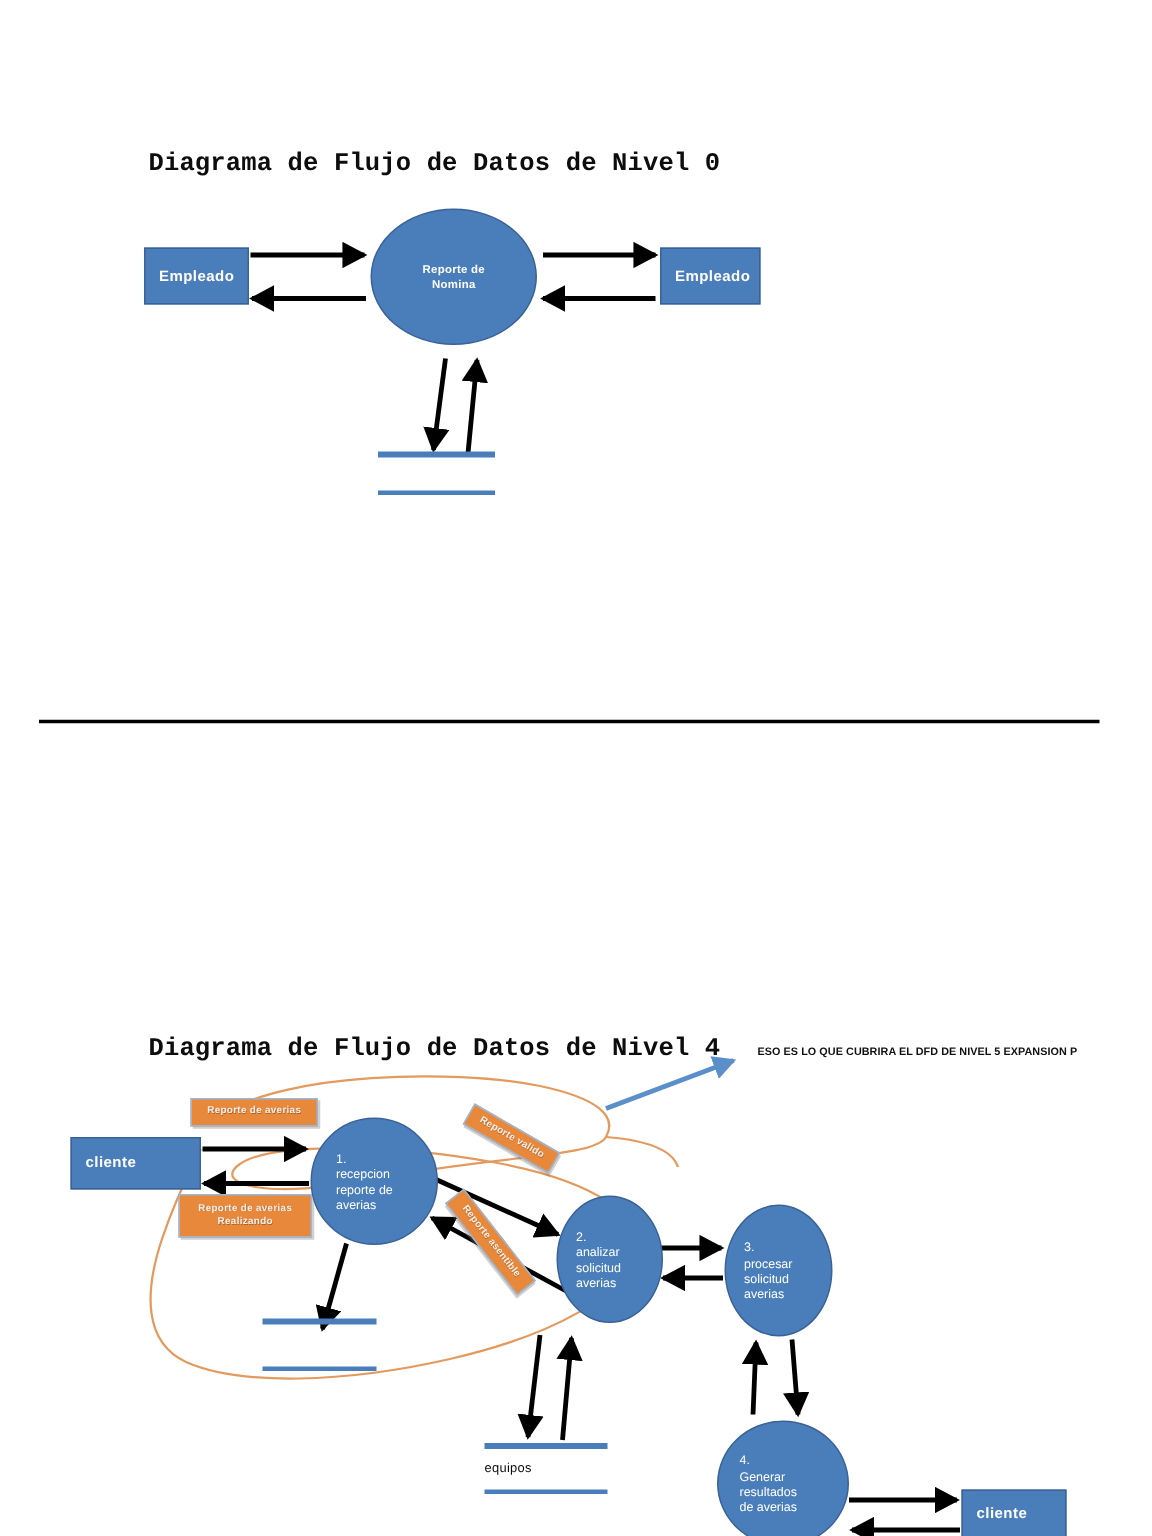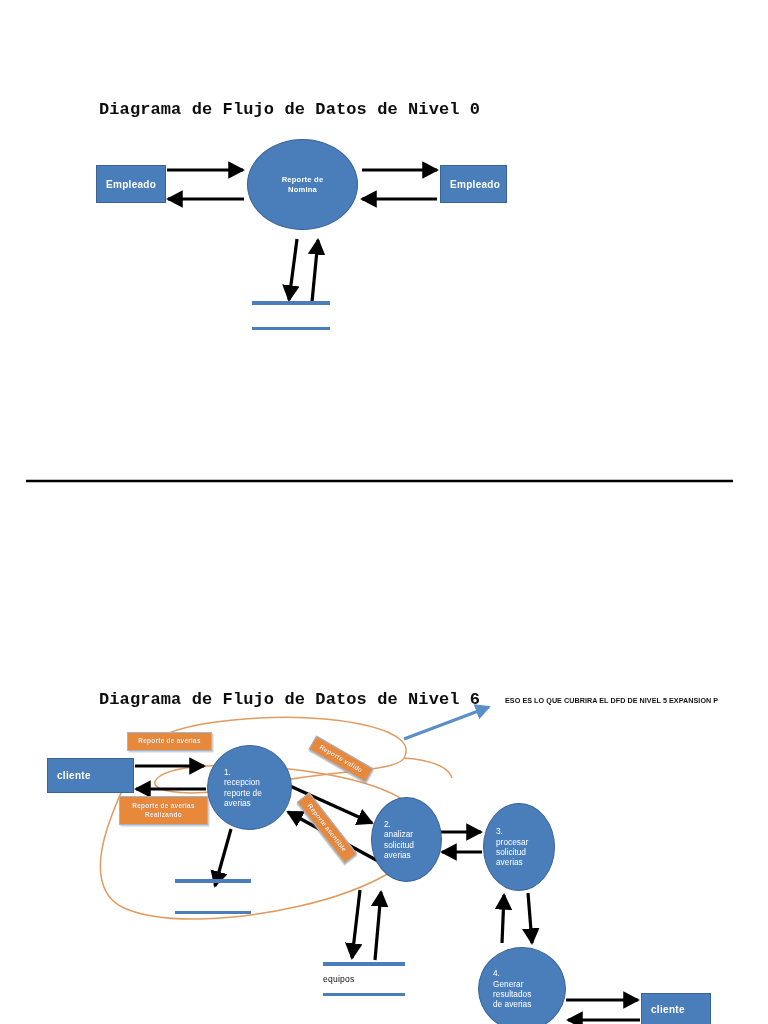--- a/index.html
+++ b/index.html
@@ -174,21 +174,21 @@
     display: flex; align-items: center; justify-content: center;
   }
 </style>
 </head>
 <body>
 
 <div class="page">
 
   <div class="title" id="title-lvl0">Diagrama de Flujo de Datos de Nivel 0</div>
 
-  <div class="title" id="title-lvl1">Diagrama de Flujo de Datos de Nivel 6</div>
+  <div class="title" id="title-lvl1">Diagrama de Flujo de Datos de Nivel 4</div>
 
   <div class="note-text">ESO ES LO QUE CUBRIRA EL DFD DE NIVEL 5 EXPANSION P</div>
 
   <svg class="svg-layer" viewBox="0 0 768 1024">
     <defs>
       <marker id="arrowhead" markerWidth="5.5" markerHeight="5.5" refX="4.6" refY="2.75" orient="auto" markerUnits="strokeWidth">
         <path d="M0,0 L5.2,2.75 L0,5.5 Z" fill="#000000"></path>
       </marker>
       <marker id="arrowhead-blue" markerWidth="5" markerHeight="5" refX="4.2" refY="2.5" orient="auto" markerUnits="strokeWidth">
         <path d="M0,0 L4.8,2.5 L0,5 Z" fill="#5b8fc9"></path>

